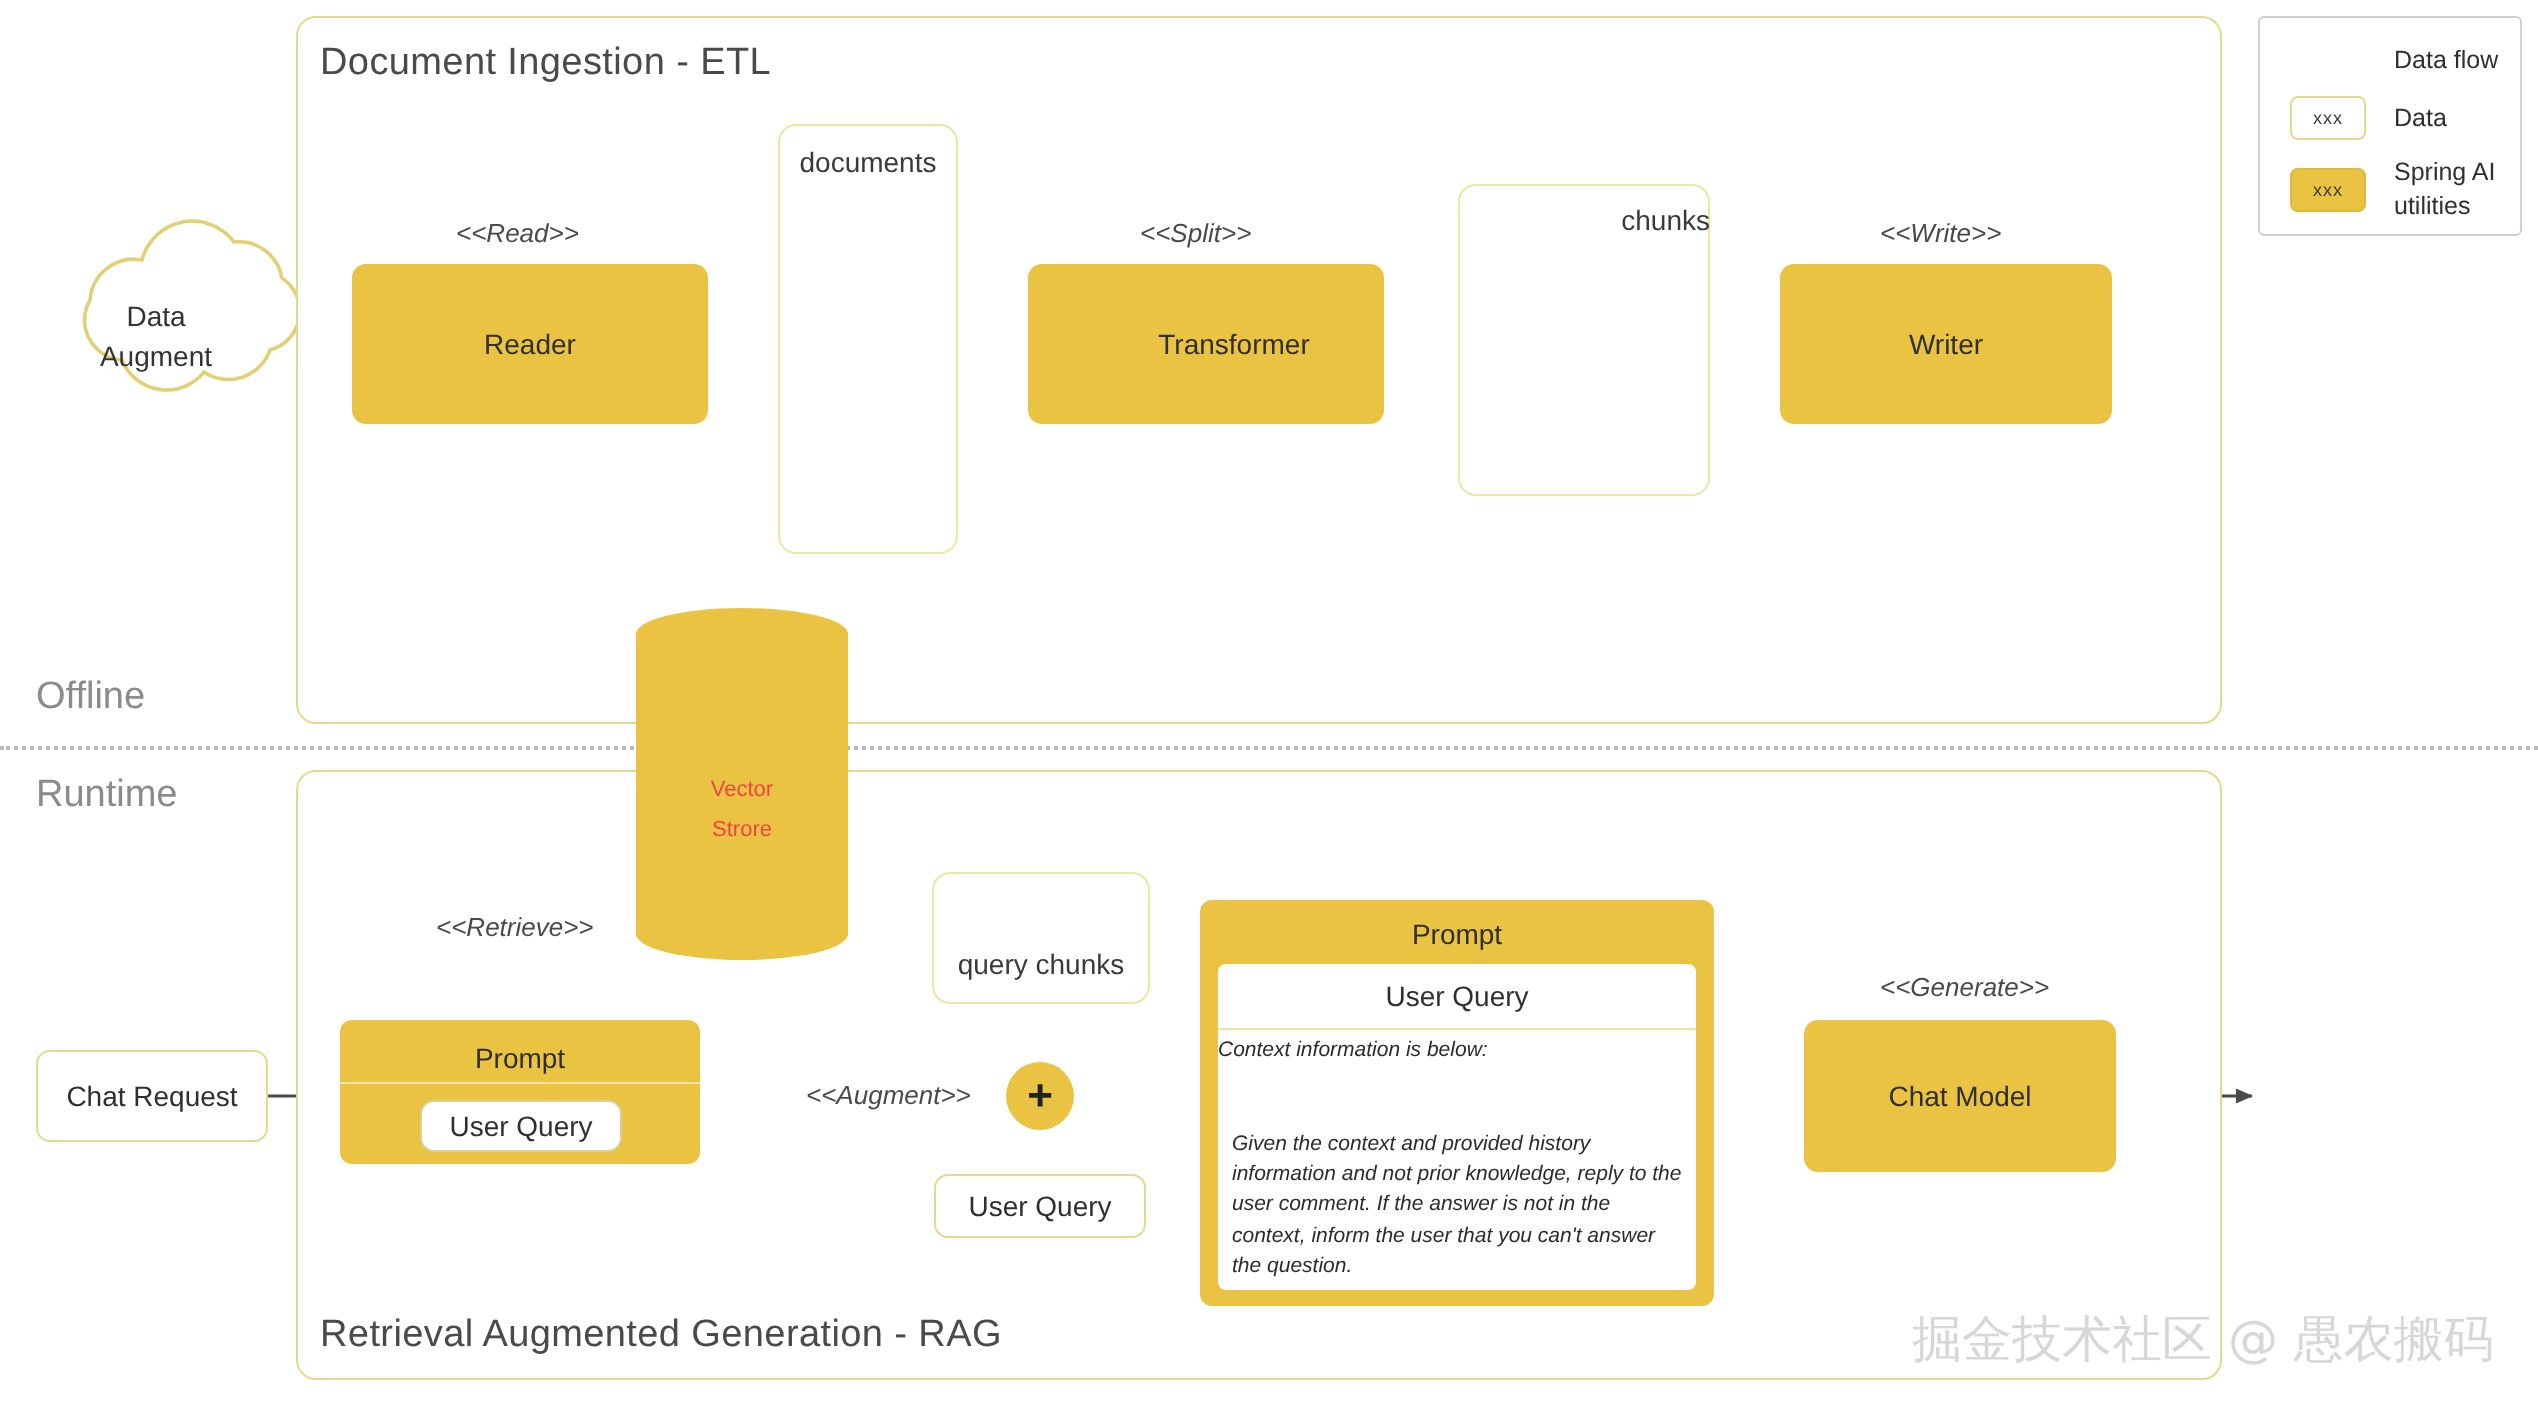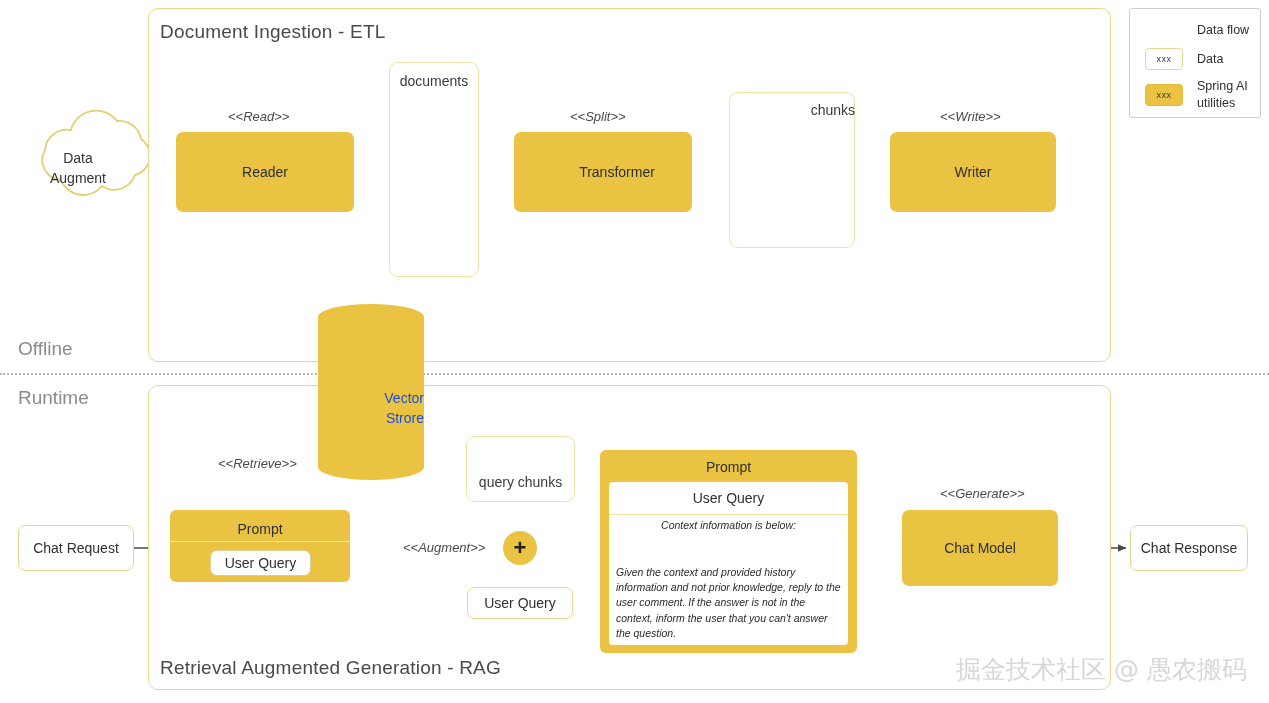--- a/index.html
+++ b/index.html
@@ -103,23 +103,23 @@
   .cylinder .cap {
     position: absolute;
     left: 0; right: 0;
     height: 26px;
     border-radius: 50%;
     background: #eac342;
   }
   .cylinder .label {
     position: absolute;
     width: 100%;
-    text-align: right;
-    color: #1d4ed8;
-    font-size: 14px;
+    text-align: center;
+    color: #ef4444;
+    font-size: 11px;
     line-height: 1.45;
   }
 
   
   .cloud-label {
     position: absolute;
     width: 100%;
     text-align: center;
     color: #333;
     font-size: 14px;
@@ -147,21 +147,21 @@
     width: 100%;
     text-align: center;
     color: #2f2f2f;
     font-size: 14px;
   }
 
   
   .ctx-caption {
     position: absolute;
     width: 100%;
-    text-align: center;
+    text-align: left;
     font-style: italic;
     font-size: 10.5px;
     color: #2b2b2b;
   }
   .ctx-body {
     position: absolute;
     font-style: italic;
     font-size: 10.5px;
     line-height: 1.45;
     color: #2b2b2b;
@@ -372,21 +372,20 @@
               justify-content:center; font-size:14px; color:#2f2f2f; border-bottom:1.4px solid #f0e2a2;">
     <span>User Query</span>
   </div>
   <div class="ctx-caption" style="left:609px; top:519px; width:239px;">Context information is below:</div>
   <div class="ctx-body" style="left:616px; top:565px; width:228px;">Given the context and provided history information and not prior knowledge, reply to the user comment. If the answer is not in the context, inform the user that you can't answer the question.</div>
 
   <div class="stereo" style="left:940px; top:486px;">&lt;&lt;Generate&gt;&gt;</div>
 
   <div class="util-box" style="left:902px; top:510px; width:156px; height:76px;">Chat Model</div>
 
-  <div class="data-box" style="left:1130px; top:525px; width:118px; height:46px;">Chat Response</div>
 
   <div class="legend" style="left:1129px; top:8px; width:132px; height:110px;"></div>
 
   <div class="legend-row" style="left:1139px; top:20px; width:118px; height:20px;">
     <span style="display:inline-block; width:58px;"></span>
     <span class="legend-text">Data flow</span>
   </div>
 
   <div class="legend-row" style="left:1145px; top:47px; width:112px; height:24px;">
     <span class="swatch data">xxx</span>

